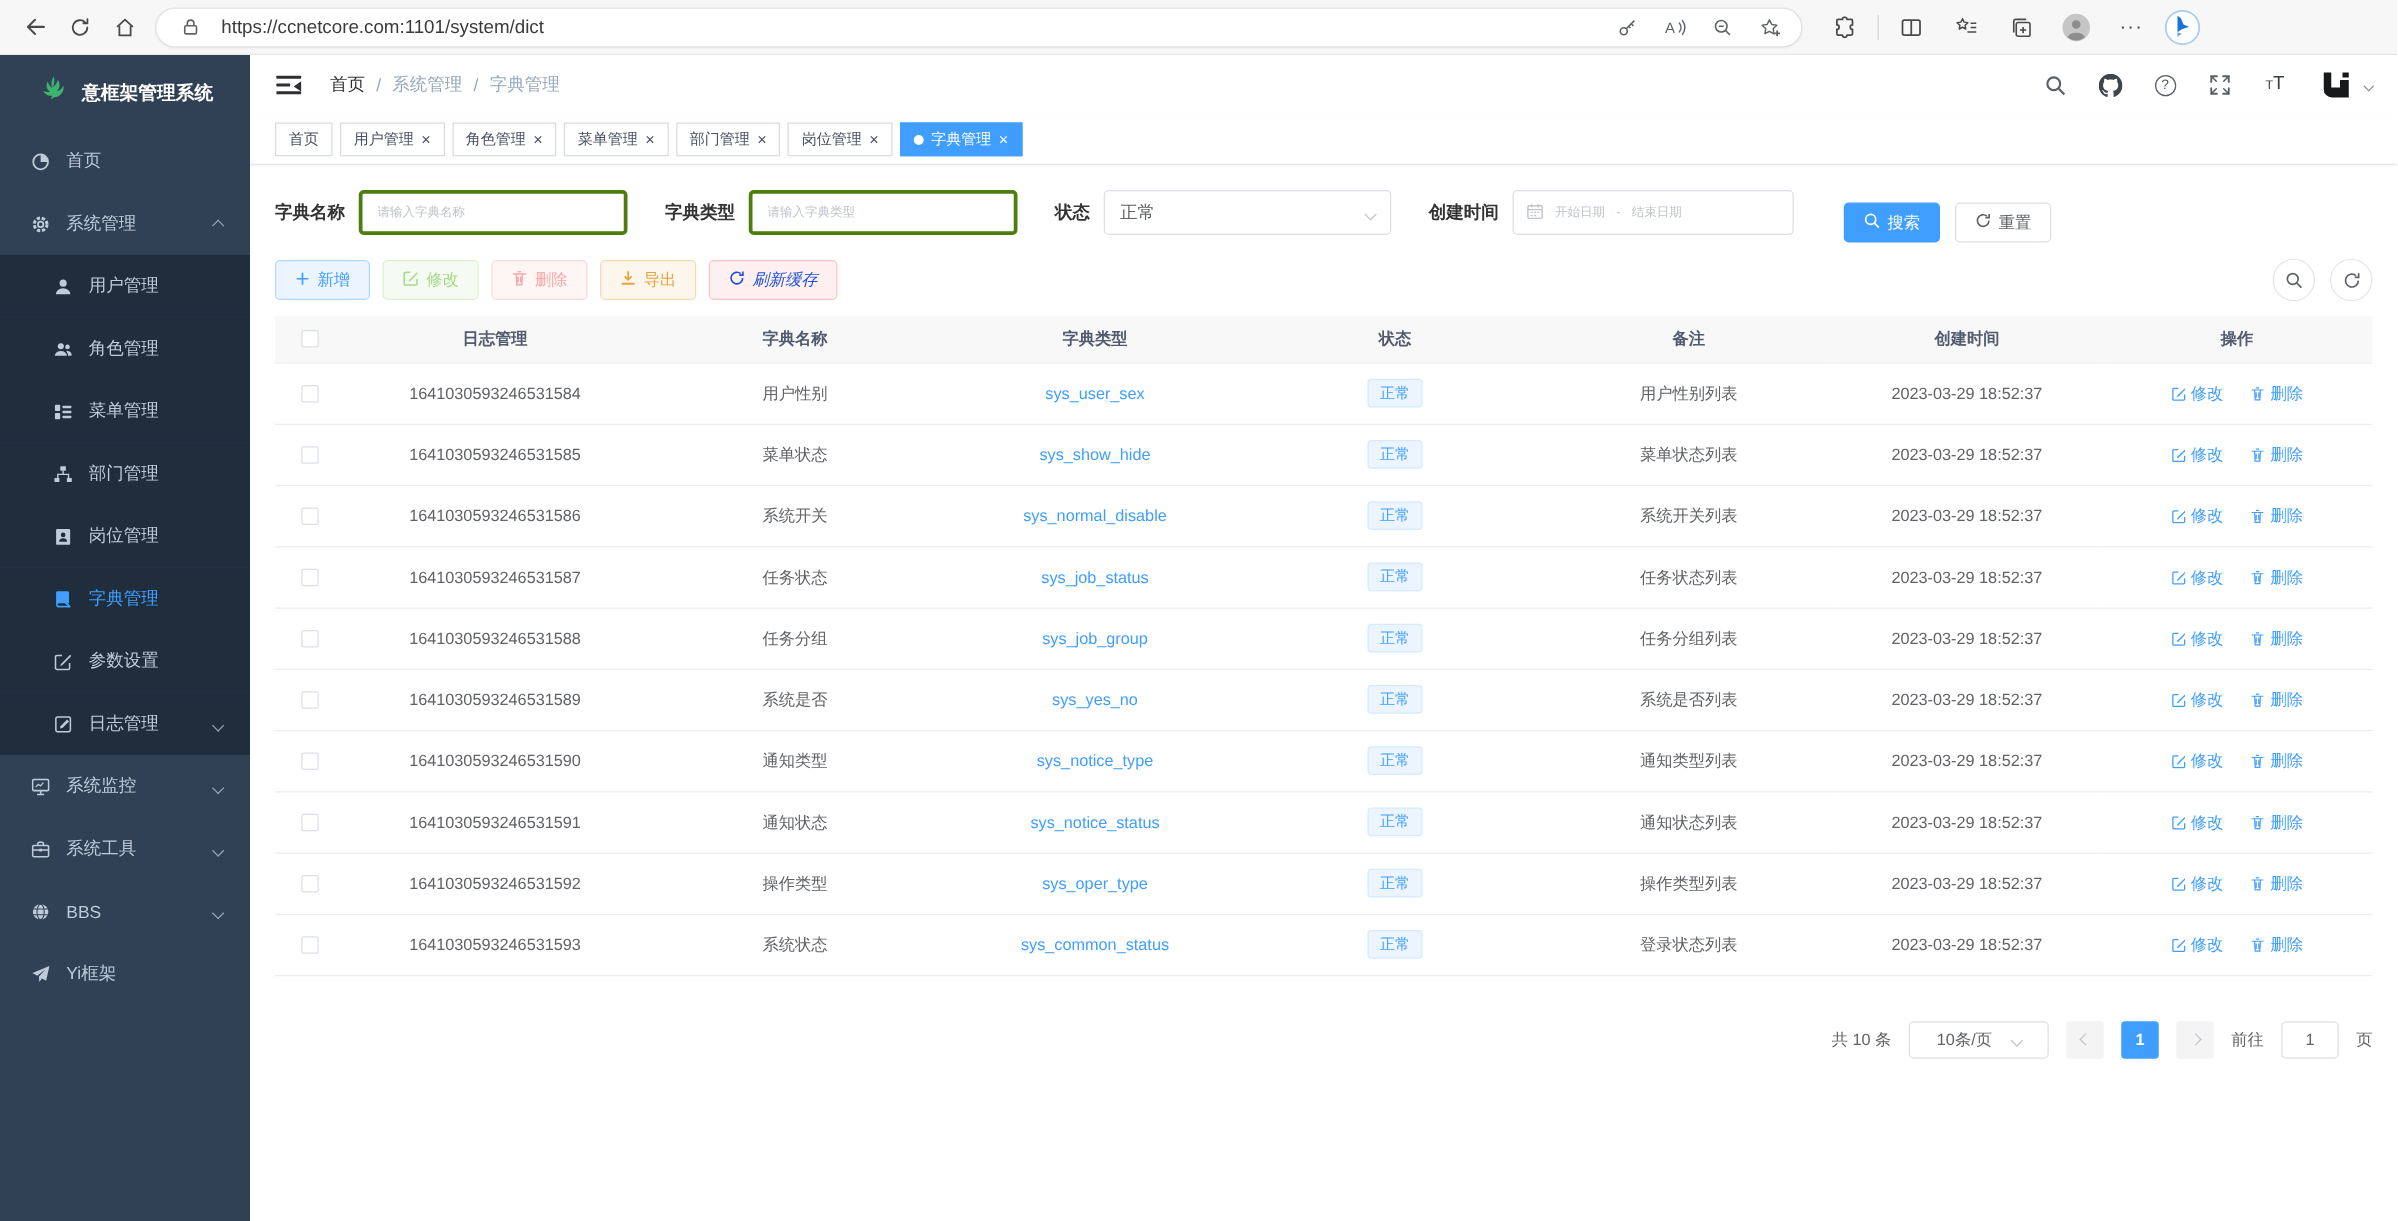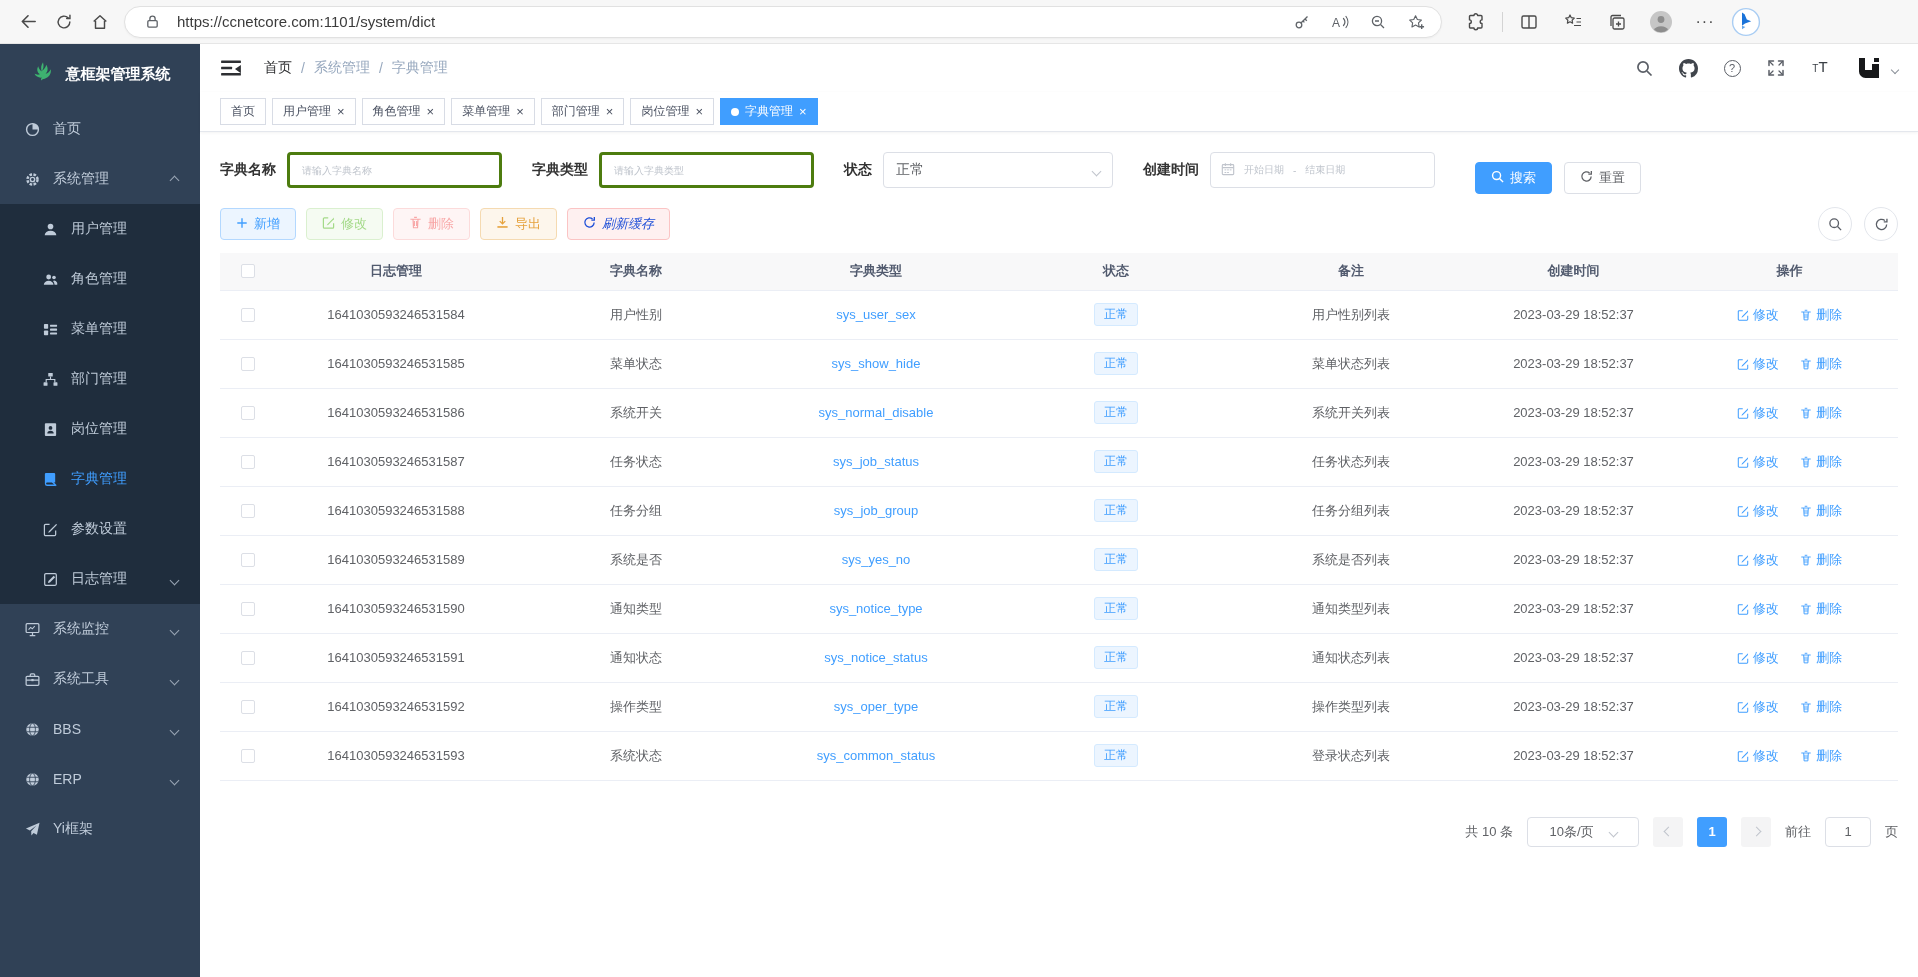--- a/index.html
+++ b/index.html
@@ -366,34 +366,20 @@
                   <ellipse cx="8" cy="8" rx="3.1" ry="6.6"></ellipse>
                   <path d="M1.6 5.6h12.8M1.6 10.4h12.8"></path>
                 </g>
               </svg>
             </span>
             <span>BBS</span>
 
             <span class="side-caret"><i class="chev"></i></span>
           </div>
 
-          <div class="side-item">
-            <span class="icon">
-              <svg viewBox="0 0 16 16">
-                <circle cx="8" cy="8" r="6.6" fill="currentColor"></circle>
-                <g stroke="#304156" stroke-width=".9" fill="none">
-                  <ellipse cx="8" cy="8" rx="3.1" ry="6.6"></ellipse>
-                  <path d="M1.6 5.6h12.8M1.6 10.4h12.8"></path>
-                </g>
-              </svg>
-            </span>
-            <span>ERP</span>
-
-            <span class="side-caret"><i class="chev"></i></span>
-          </div>
 
           <div class="side-item">
             <span class="icon">
               <svg viewBox="0 0 16 16" fill="currentColor">
                 <path d="M15.5.8 1 6.9l4.2 2.2 7-5.4-5.6 6.2.2 4.6 2.3-2.9 3.6 1.9Z"></path>
               </svg>
             </span>
             <span>Yi框架</span>
 
           </div>

